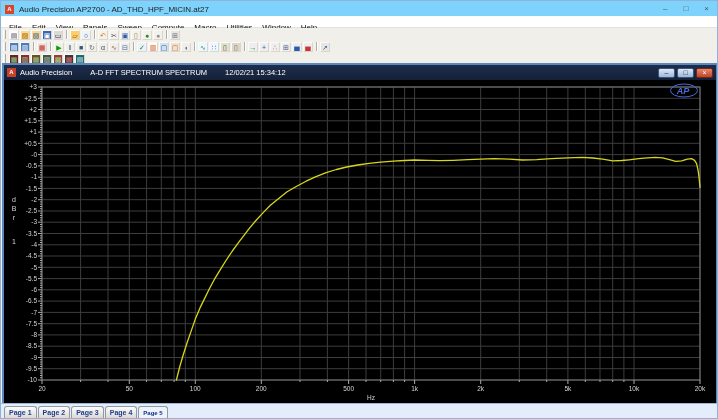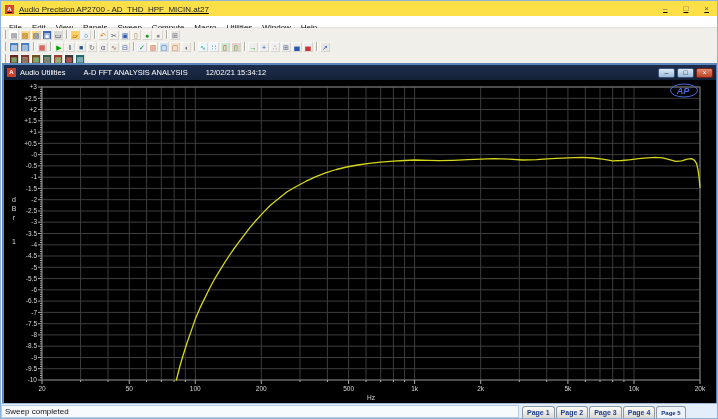--- a/index.html
+++ b/index.html
@@ -1,20 +1,20 @@
 <!DOCTYPE html>
 <html><head>
 <meta charset="utf-8">
 <style>
   html,body{margin:0;padding:0;background:#c9c9c9;}
   *{box-sizing:border-box;font-family:"Liberation Sans",sans-serif;}
   .app{position:relative;width:718px;height:419px;background:#f0efe9;border:1px solid #8fb2d9;overflow:hidden;}
 
   
-  .titlebar{position:absolute;left:0;top:0;width:100%;height:15px;background:#fde047;display:flex;align-items:center;padding:8px 4px;text-decoration:underline;}
+  .titlebar{position:absolute;left:0;top:0;width:100%;height:15px;background:#7dd3fc;display:flex;align-items:center;padding:8px 4px;}
   .app-icon{width:9px;height:9px;background:#d8442c;color:#fff;font-size:6px;font-weight:bold;line-height:9px;text-align:center;margin-right:5px;flex:0 0 auto;}
   .title-text{font-size:8px;color:#222;white-space:nowrap;flex:1 1 auto;}
   .winbtns{display:flex;gap:16px;margin-right:4px;}
   .winbtn{font-size:8px;color:#555;line-height:10px;cursor:default;}
 
   
   .menubar{position:absolute;left:0;top:15px;width:100%;height:12px;background:#ffffff;border-bottom:1px solid #e4e2dd;padding-left:3px;white-space:nowrap;}
   .menu-item{display:inline-block;font-size:8px;color:#111;padding:1px 5px;}
   .menu-item::first-letter{text-decoration:underline;}
 
@@ -125,23 +125,23 @@
         <span class="tbi" style="background: rgb(48, 96, 72); color: rgb(224, 176, 176);">▥</span>
         <span class="tbi" style="background: rgb(160, 56, 56); color: rgb(144, 232, 144);">▩</span>
         <span class="tbi" style="background: rgb(56, 56, 56); color: rgb(224, 96, 96);">▦</span>
         <span class="tbi" style="background: rgb(31, 107, 107); color: rgb(204, 221, 238);">▤</span>
       </div>
   </div>
 
   <div class="mdiwin">
     <div class="mdititle">
       <span class="mdi-icon">A</span>
-      <span class="t">Audio Utilities</span>
+      <span class="t">Audio Precision</span>
       <span class="sp"></span>
-      <span class="t">A-D FFT ANALYSIS ANALYSIS</span>
+      <span class="t">A-D FFT SPECTRUM SPECTRUM</span>
       <span class="sp"></span>
       <span class="t">12/02/21 15:34:12</span>
       <span class="mdibtns">
         <span class="mdibtn">–</span>
         <span class="mdibtn">□</span>
         <span class="mdibtn close">×</span>
       </span>
     </div>
     <div class="chartbox"><svg width="712" height="325" viewBox="0 0 712 325" xmlns="http://www.w3.org/2000/svg">
           <g>
@@ -417,21 +417,20 @@
           </g>
           <polyline points="172.4,300.0 175.8,286.5 179.1,275.2 183.4,261.7 187.4,250.4 191.3,239.1 196.0,227.9 200.4,218.9 205.4,208.7 210.2,199.7 216.3,189.6 222.0,180.5 228.0,171.5 233.7,163.6 239.6,155.8 245.7,147.9 252.4,140.0 259.7,132.1 266.4,125.3 274.7,118.6 283.1,111.8 292.7,106.2 302.1,101.2 312.0,96.7 322.2,92.6 332.4,89.5 342.7,87.0 353.7,85.0 365.1,83.4 376.7,82.1 389.4,81.2 400.6,80.5 410.6,80.0 424.0,80.3 435.6,80.7 449.3,80.3 463.9,79.6 476.7,79.1 490.0,78.7 505.3,79.1 518.4,80.0 532.7,79.6 547.3,78.7 563.9,77.8 578.1,77.3 588.9,78.0 598.7,79.1 608.7,80.9 617.8,80.5 625.1,79.8 634.6,78.7 643.3,77.8 651.2,77.3 658.6,77.8 665.4,79.6 671.7,81.4 677.7,80.9 683.3,79.1 687.5,78.7 690.6,80.3 692.6,83.6 694.1,90.4 695.0,97.2 696.0,107.3" fill="none" stroke="#d6d61c" stroke-width="1.3" stroke-linejoin="round" stroke-linecap="round"></polyline>
           <g>
     <ellipse cx="680" cy="10.5" rx="13.5" ry="6.5" fill="none" stroke="#4a6ade" stroke-width="1"></ellipse>
     <text x="679" y="13.5" fill="#4a6ade" font-size="9" font-style="italic" font-weight="bold" text-anchor="middle">AP</text>
   </g>
         </svg></div>
   </div>
 
   <div class="statusbar">
-    <span class="status-msg">Sweep completed</span>
     <span class="tabs">
         <span class="tab">Page 1</span>
         <span class="tab">Page 2</span>
         <span class="tab">Page 3</span>
         <span class="tab">Page 4</span>
         <span class="tab active">Page 5</span>
       </span>
   </div>
 
 </div>

